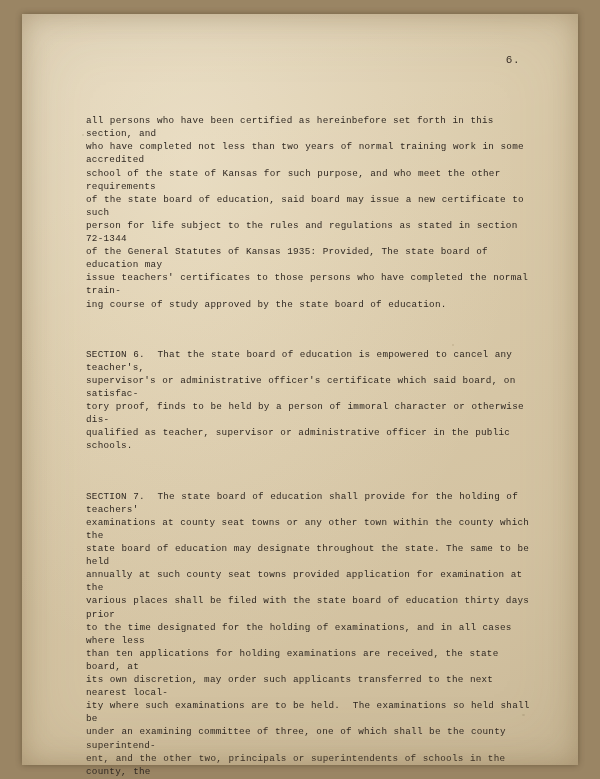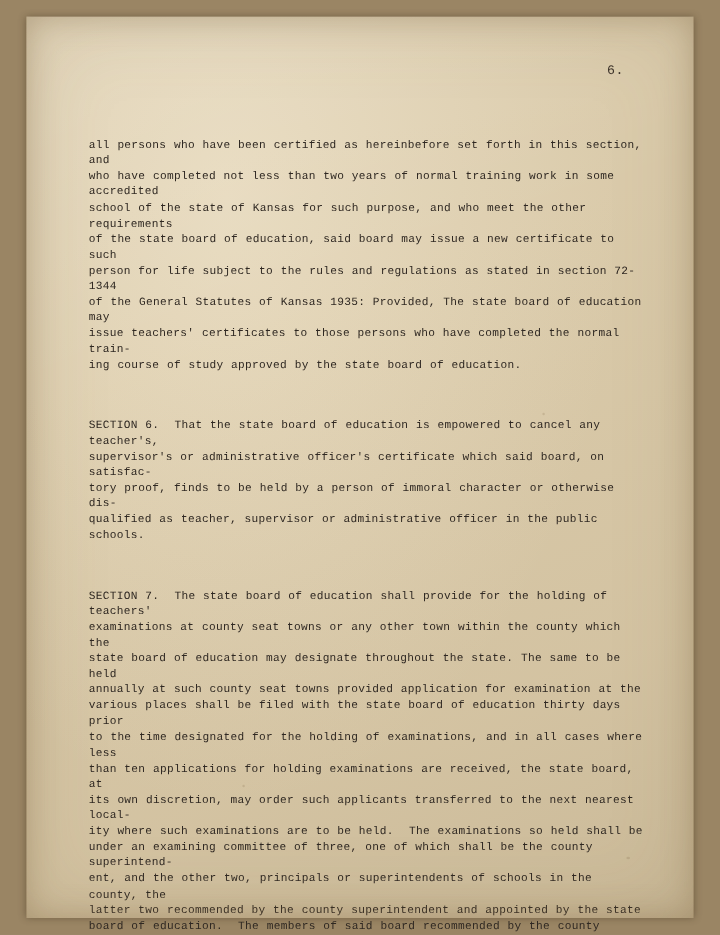--- a/index.html
+++ b/index.html
@@ -56,21 +56,21 @@
     top: 74px;
     width: 468px;
     font-size: 9.3px;
     line-height: 13.1px;
     color: #2f2822;
     letter-spacing: 0.25px;
     white-space: pre-wrap;
     word-spacing: 0.5px;
   }
   .para {
-    margin: 0 0 11px 4px;
+    margin: 0 0 11px 16px;
     white-space: pre-wrap;
   }
   .para:last-child { margin-bottom: 0; }
   
   .speck {
     position: absolute;
     background: rgba(110,88,55,0.18);
     border-radius: 50%;
     pointer-events: none;
   }

